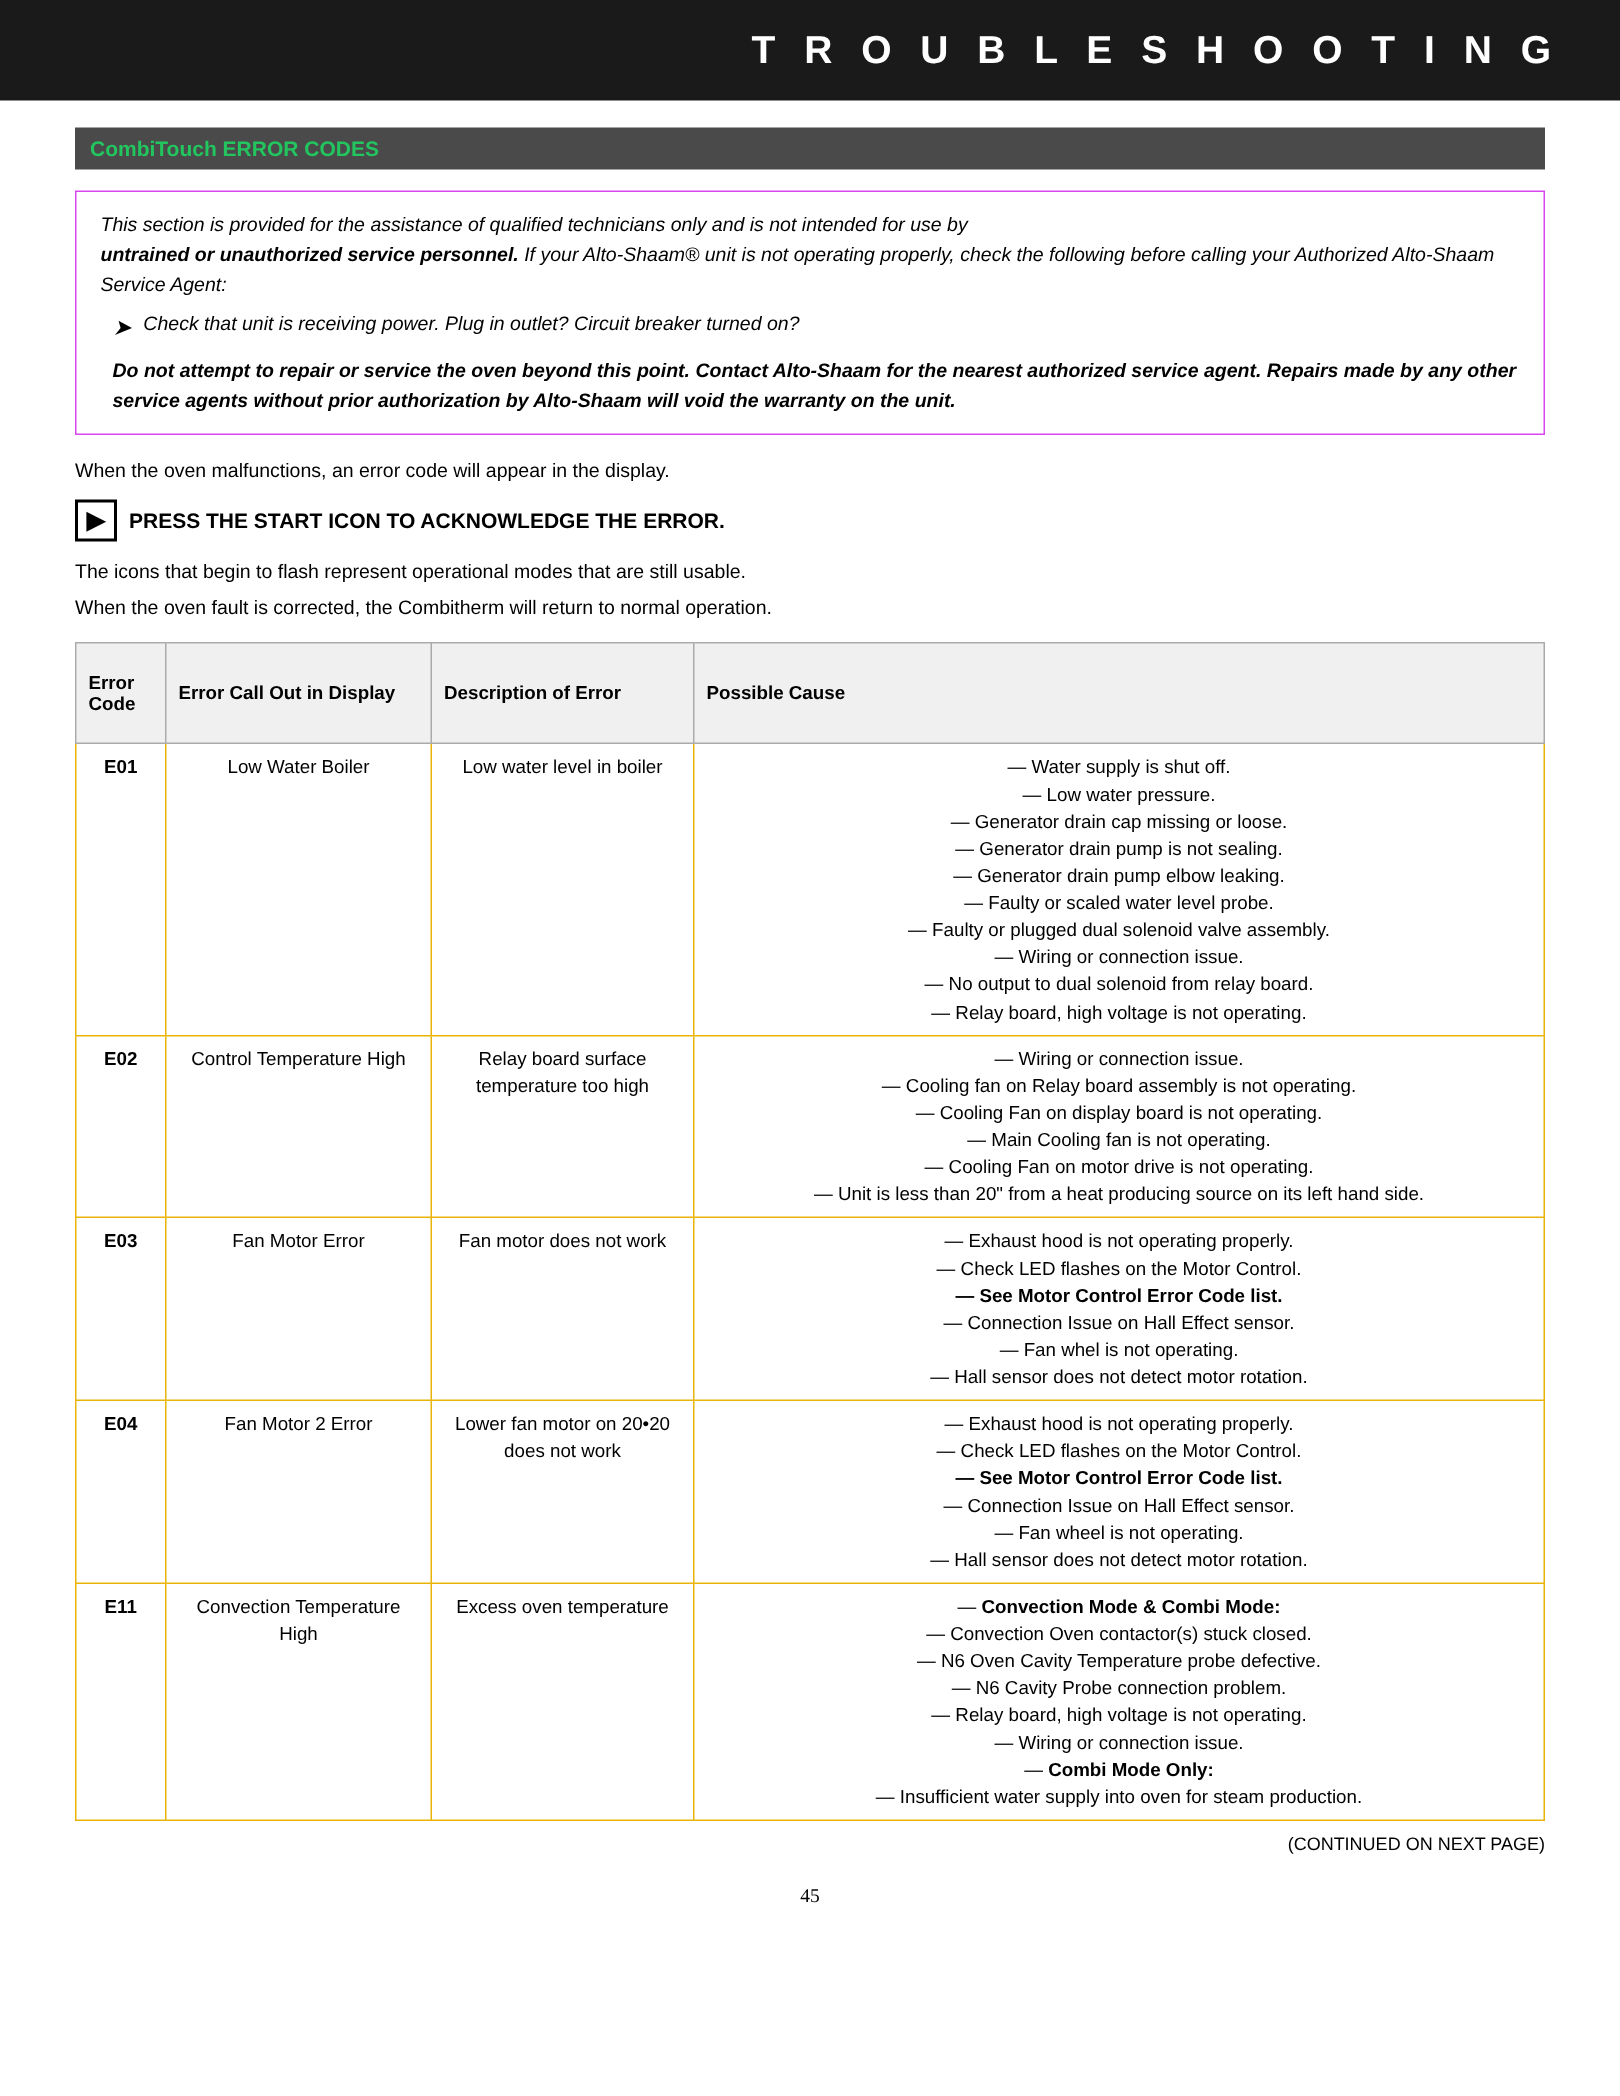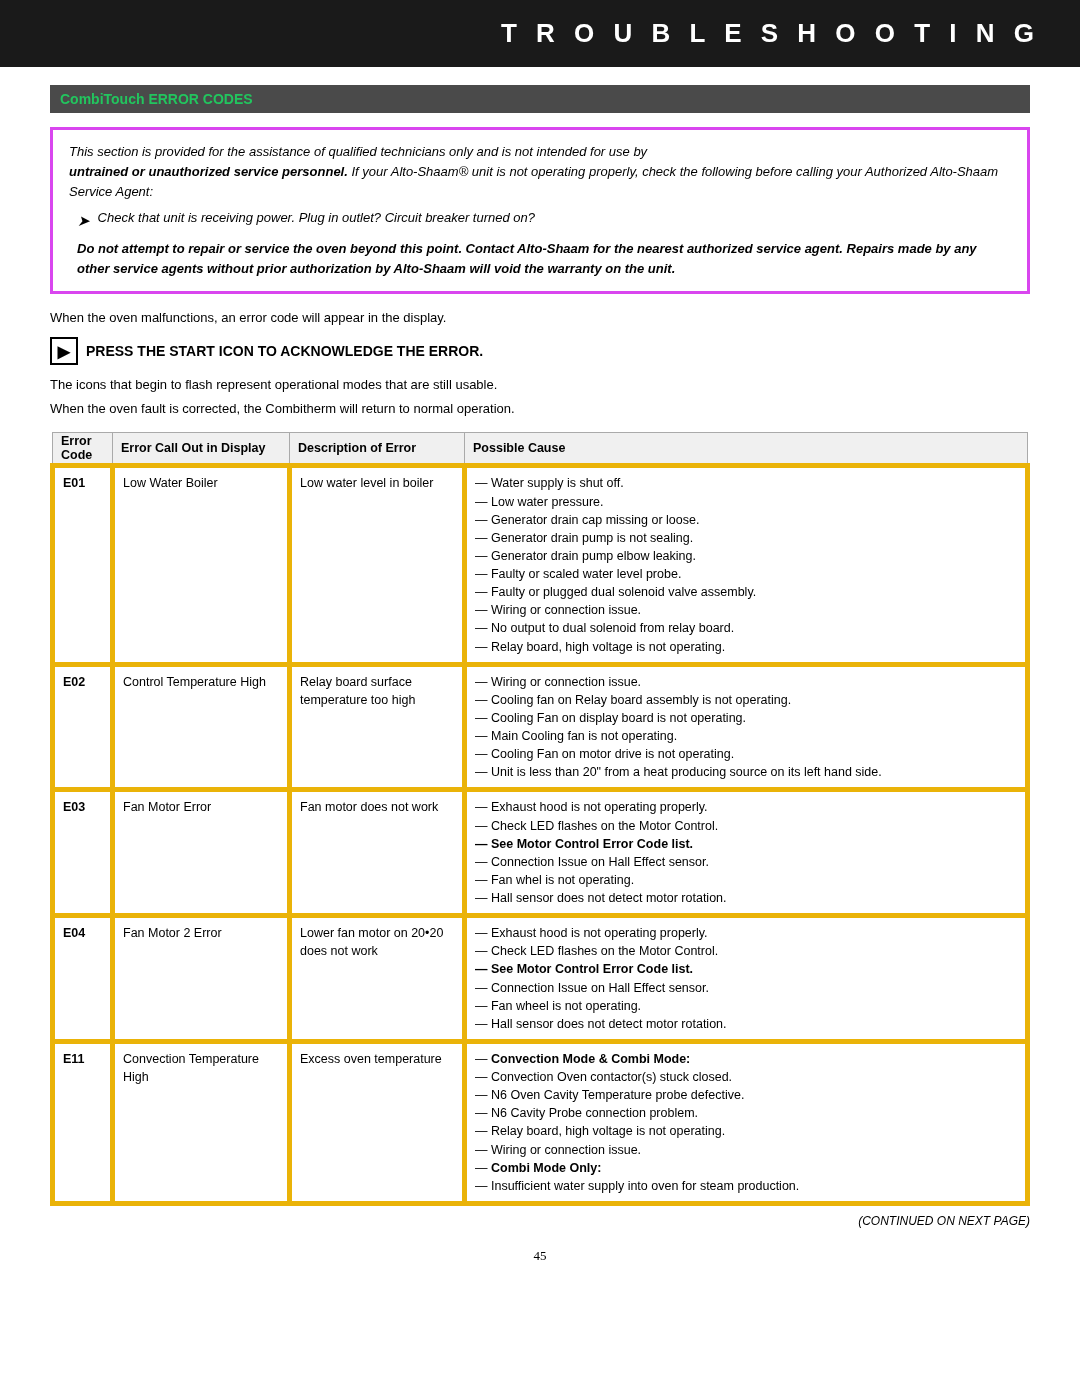--- a/index.html
+++ b/index.html
@@ -32,21 +32,21 @@
       background: #4a4a4a;
       color: #22c55e;
       font-size: 14px;
       font-weight: bold;
       padding: 6px 10px;
       margin-top: 18px;
       margin-bottom: 14px;
     }
 
     .warning-box {
-      border: 3px solid #d946ef;
+      border: 1px solid #d946ef;
       padding: 12px 16px;
       margin-bottom: 14px;
       font-style: italic;
       font-size: 13px;
       line-height: 1.55;
     }
 
     .warning-box .bold-italic {
       font-weight: bold;
       font-style: italic;
@@ -103,30 +103,31 @@
       width: 100%;
       border-collapse: collapse;
       margin-top: 14px;
       font-size: 12.5px;
     }
 
     .error-table th {
       border: 1px solid #aaa;
       background: #f0f0f0;
       font-weight: bold;
-      padding: 1px 8px;
+      padding: 19px 8px;
       text-align: left;
       font-size: 12.5px;
     }
 
     .error-table td {
-      border: 5px solid #eab308;
+      border: 1px solid #eab308;
       padding: 6px 8px;
       vertical-align: top;
       line-height: 1.45;
+      text-align: center;
     }
 
     .error-code-cell {
       font-weight: bold;
       white-space: nowrap;
     }
 
     .possible-cause-list {
       list-style: none;
       padding: 0;
@@ -146,21 +147,20 @@
       margin-top: 20px;
       font-size: 13px;
       font-family: Liberation Serif, serif;
     }
 
     .continued-note {
       text-align: right;
       font-size: 12px;
       margin-top: 8px;
       padding-right: 0;
-      font-style: italic;
     }
   </style>
 <style>.no-before::before { content: "" !important; }</style></head>
 <body>
 
 <div class="page-header">
   <span>T R O U B L E S H O O T I N G</span>
 </div>
 
 <div class="content-area">

